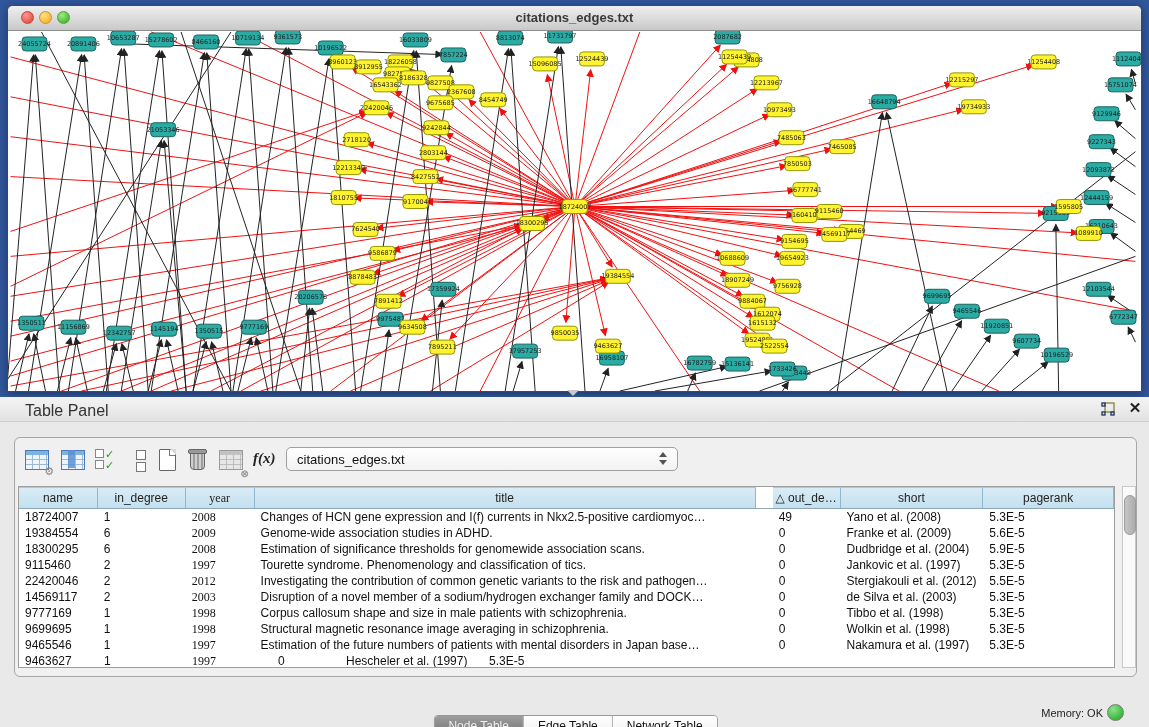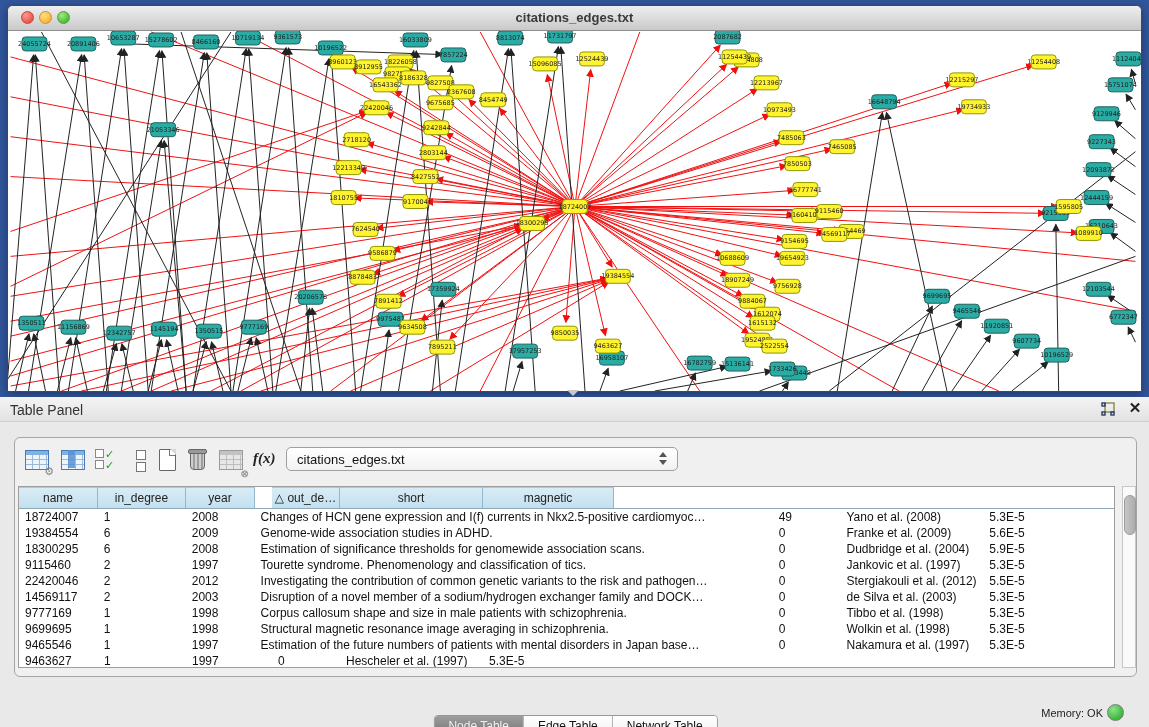--- a/index.html
+++ b/index.html
@@ -14,21 +14,21 @@
   .tl{position:absolute;top:5px;width:13px;height:13px;border-radius:50%;box-sizing:border-box;}
   #tl-close{left:13px;background:radial-gradient(circle at 35% 30%,#ff9a94,#ec5f55 60%,#d84438);border:1px solid #c34539;}
   #tl-min{left:31px;background:radial-gradient(circle at 35% 30%,#ffe084,#fdbc40 60%,#e9a430);border:1px solid #c79434;}
   #tl-zoom{left:49px;background:radial-gradient(circle at 35% 30%,#a6e88e,#59c43f 60%,#3fa82c);border:1px solid #53a340;}
   #win-title{position:absolute;left:0;right:0;top:4px;text-align:center;font-size:13px;font-weight:bold;color:#3a3a3a;}
   #canvas-wrap{position:absolute;left:0;top:25px;width:1133px;height:360px;background:#fff;overflow:hidden;}
   
   #table-panel{position:absolute;left:0;top:397px;width:1149px;height:330px;background:#E9E9E9;}
   #tp-header{position:absolute;left:0;top:0;width:1149px;height:24px;
              background:linear-gradient(#f4f4f4,#e2e2e2);border-bottom:1px solid #cfcfcf;}
-  #tp-title{position:absolute;left:10px;top:5px;font-size:14px;color:#333;}
+  #tp-title{position:absolute;left:25px;top:5px;font-size:16px;color:#333;}
   #tp-float{position:absolute;left:1100px;top:4px;width:16px;height:16px;cursor:pointer;}
   #tp-close{position:absolute;left:1127px;top:2px;width:16px;height:18px;font-size:15px;font-weight:bold;
             color:#222;text-align:center;line-height:18px;cursor:pointer;}
   #inner-panel{position:absolute;left:14px;top:40px;width:1121px;height:238px;background:#f0f0f0;
                border:1px solid #a6a6a6;border-radius:6px;}
   
   #toolbar{position:absolute;left:0px;top:6px;height:34px;width:100%;}
   .tbtn{position:absolute;top:2px;width:28px;height:28px;cursor:pointer;}
   .grid-icon{position:absolute;left:2px;top:4px;width:22px;height:18px;border:1px solid #4a79b5;background:
      linear-gradient(#7eb2e0,#7eb2e0) 0 0/22px 4px no-repeat,
@@ -63,21 +63,21 @@
   
   #tbl{position:absolute;left:3px;top:48px;width:1097px;height:182px;background:#fff;
        border:1px solid #9e9e9e;box-sizing:border-box;overflow:hidden;}
   #thead{display:flex;height:21px;background:#fff;border-bottom:1px solid #8fa8b8;}
   .hcell{box-sizing:border-box;height:21px;background:linear-gradient(#d9ecf6,#c3e0ef);
          border-right:1px solid #93b7cc;border-top:1px solid #aacbdc;
          font-size:12px;color:#222;text-align:center;line-height:20px;cursor:pointer;
          white-space:nowrap;overflow:hidden;}
   #tbody .trow{display:flex;height:16px;line-height:16px;font-size:12px;color:#111;cursor:default;}
   #tbody .tcell{box-sizing:border-box;padding-left:6px;white-space:nowrap;overflow:hidden;}
-  .c0{width:79px;} .c1{width:88px;} .c2{width:69px;} .c3{width:502px;} .c4{width:68px;margin-left:17px;} .c5{width:143px;} .c6{width:131px;}
+  .c0{width:79px;} .c1{width:88px;} .c2{width:69px;font-family:Liberation Serif, serif;} .c3{width:502px;} .c4{width:68px;margin-left:17px;} .c5{width:143px;} .c6{width:131px;}
   #vscroll{position:absolute;left:1107px;top:48px;width:14px;height:182px;background:#fafafa;
            border:1px solid #c8c8c8;box-sizing:border-box;}
   #vthumb{position:absolute;left:1px;top:8px;width:10px;height:38px;background:linear-gradient(90deg,#c6c6c6,#adadad);
           border:1px solid #9b9b9b;border-radius:6px;cursor:pointer;}
   
   #tabs{position:absolute;left:50%;top:277px;transform:translateX(-50%);display:flex;height:21px;
         border:1px solid #989898;border-radius:4px;overflow:hidden;background:#fff;}
   .tab{font-size:12px;line-height:20px;padding:0 14px;color:#111;background:linear-gradient(#ffffff,#efefef);
        border-right:1px solid #a8a8a8;cursor:pointer;white-space:nowrap;}
   .tab:last-child{border-right:none;}
@@ -749,23 +749,24 @@
             <div class="dn"></div>
         </div>
       </div>
     </div>
 
     <div id="tbl">
       <div id="thead">
           <div class="hcell c0">name</div>
           <div class="hcell c1">in_degree</div>
           <div class="hcell c2">year</div>
+          <div class="hcell c3">title</div>
           <div class="hcell c4">△ out_de…</div>
           <div class="hcell c5">short</div>
-          <div class="hcell c6">magnetic</div>
+          <div class="hcell c6">pagerank</div>
         </div>
       <div id="tbody">
           <div class="trow">
             <div class="tcell c0">18724007</div>
             <div class="tcell c1">1</div>
             <div class="tcell c2">2008</div>
             <div class="tcell c3">Changes of HCN gene expression and I(f) currents in Nkx2.5-positive cardiomyoc…</div>
             <div class="tcell c4">49</div>
             <div class="tcell c5">Yano et al. (2008)</div>
             <div class="tcell c6">5.3E-5</div>

